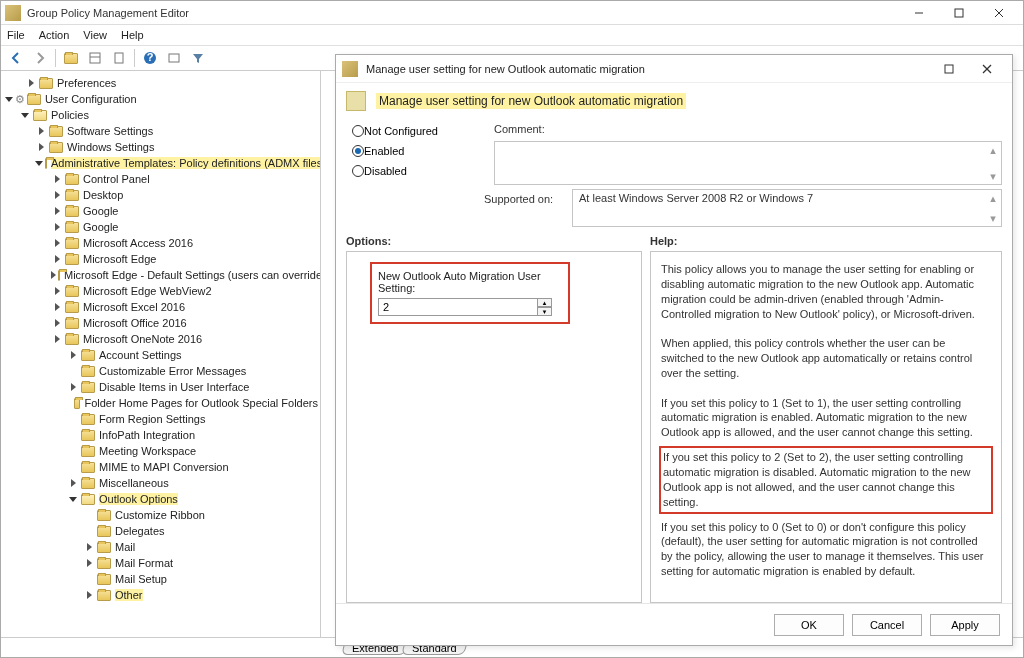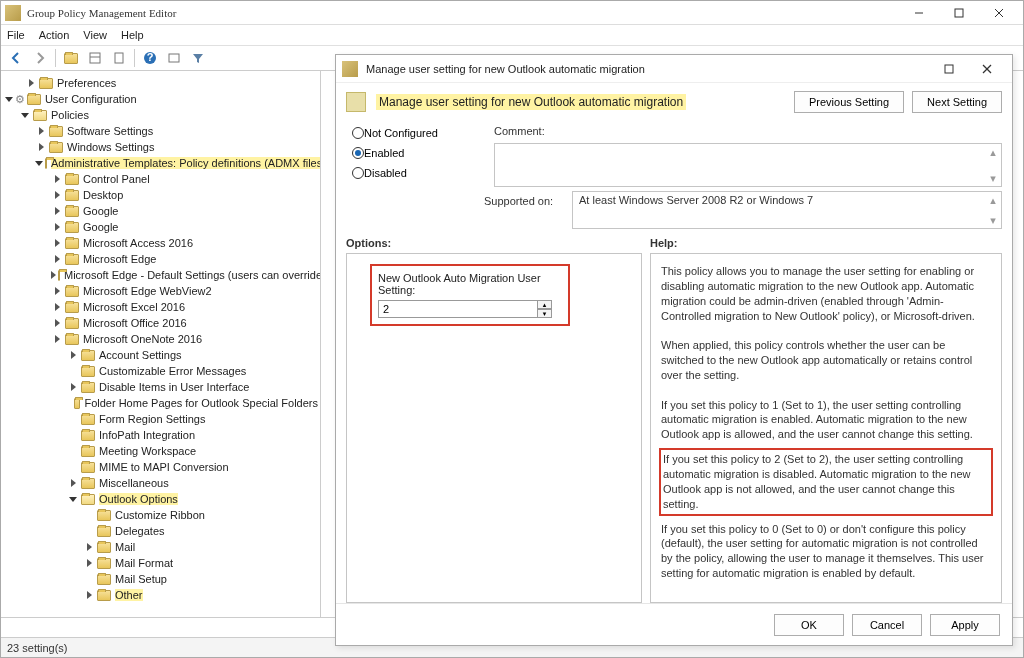--- a/index.html
+++ b/index.html
@@ -2,21 +2,21 @@
 <html><head>
 <meta charset="utf-8">
 <style>
 * { box-sizing: border-box; margin: 0; padding: 0; font-family: "Segoe UI", Tahoma, sans-serif; font-size: 11px; }
 body { background: #fff; width: 1024px; height: 658px; overflow: hidden; position: relative; }
 
 
 .main-window { width: 1024px; height: 658px; border: 1px solid #aaa; display: flex; flex-direction: column; }
 .titlebar { height: 24px; display: flex; align-items: center; padding: 0 4px; border-bottom: 1px solid #ddd; }
 .titlebar .app-icon { width: 16px; height: 16px; background: linear-gradient(135deg,#d9c27a,#b89c4a); margin-right: 6px; }
-.titlebar .title { flex: 1; color: #333; font-family: Liberation Serif, serif; }
+.titlebar .title { flex: 1; color: #333; }
 .titlebar .winbtns { display: flex; gap: 0; }
 .titlebar .winbtn { width: 40px; height: 22px; display: flex; align-items: center; justify-content: center; color: #555; }
 .titlebar .winbtn svg { width: 10px; height: 10px; }
 
 .menubar { height: 20px; display: flex; align-items: center; padding: 0 6px; gap: 14px; color: #222; }
 .menubar span { cursor: default; }
 
 .toolbar { height: 26px; display: flex; align-items: center; border-top: 1px solid #e0e0e0; border-bottom: 1px solid #ccc; padding: 0 4px; gap: 2px; }
 .tb-btn { width: 22px; height: 20px; display: flex; align-items: center; justify-content: center; border: 1px solid transparent; }
 .tb-sep { width: 1px; height: 18px; background: #ccc; margin: 0 2px; }
@@ -439,23 +439,20 @@
       </ul>
     </div>
     <div class="right-pane"></div>
   </div>
 
   <div class="tabs-bottom" style="position:relative;left:0;padding-left:342px;border-top:1px solid #ccc; background:#fff;">
     <div class="tab"><span>Extended</span></div>
     <div class="tab"><span>Standard</span></div>
   </div>
 
-  <div class="statusbar">
-    <span>23 setting(s)</span>
-  </div>
 </div>
 
 <div class="dialog">
   <div class="dlg-titlebar">
     <span class="dlg-icon"></span>
     <span class="dlg-title">Manage user setting for new Outlook automatic migration</span>
     <div class="dlg-winbtn">
         <svg width="10" height="10" viewBox="0 0 10 10">
           <rect x="1" y="1" width="8" height="8" fill="none" stroke="#333"></rect>
         </svg>
@@ -464,24 +461,20 @@
         <svg width="10" height="10" viewBox="0 0 10 10">
           <line x1="1" y1="1" x2="9" y2="9" stroke="#333" stroke-width="1.3"></line>
           <line x1="9" y1="1" x2="1" y2="9" stroke="#333" stroke-width="1.3"></line>
         </svg>
       </div>
   </div>
 
   <div class="dlg-header">
     <span class="hicon"></span>
     <span class="htitle">Manage user setting for new Outlook automatic migration</span>
-    <div class="navbtns">
-      <button class="winbutton">Previous Setting</button>
-      <button class="winbutton">Next Setting</button>
-    </div>
   </div>
 
   <div class="dlg-row1">
     <div class="state-col">
       <label class="radio">
           <span class="r"></span>
           <span>Not Configured</span>
         </label>
       <label class="radio sel">
           <span class="r"></span>

